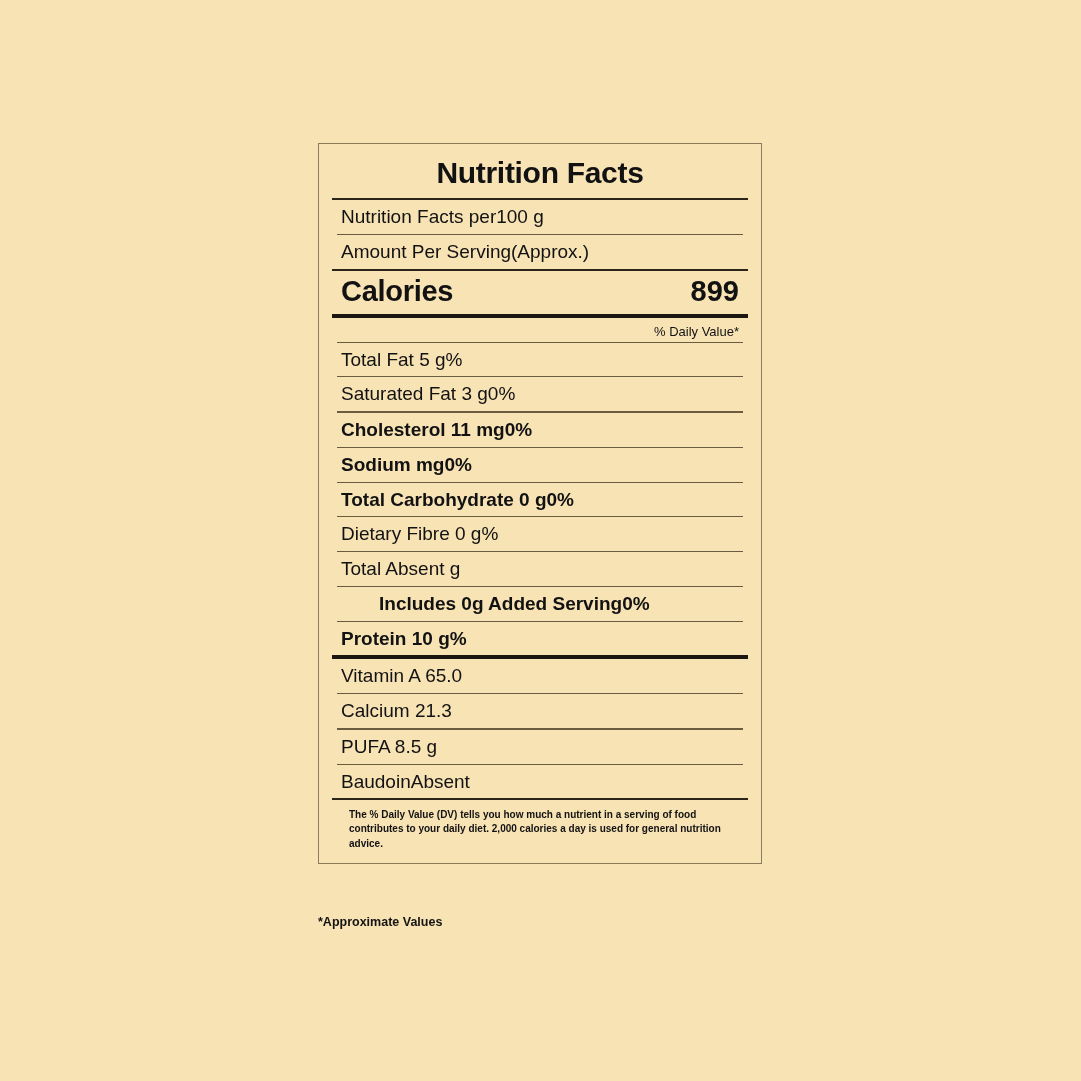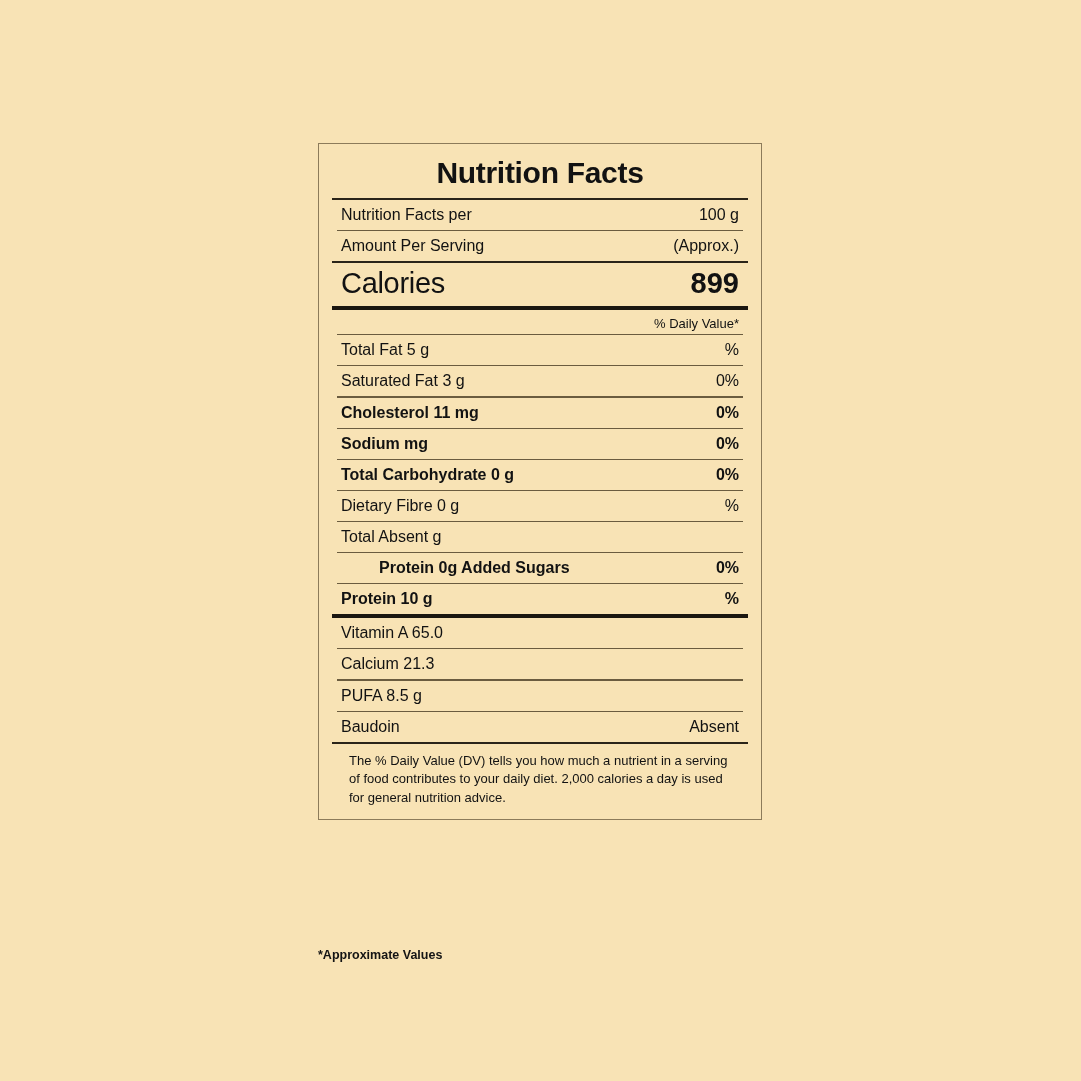--- a/index.html
+++ b/index.html
@@ -46,71 +46,69 @@
   }
   .rule-thick {
     height: 4px;
     background: #1b1710;
     margin: 0 13px;
   }
 
   .row {
     display: flex;
     align-items: baseline;
-    justify-content: space-between;
     padding: 5px 22px 5px 22px;
-    font-size: 16px;
+    font-size: 19px;
     line-height: 1.25;
   }
   .row .lbl { text-align: left; }
   .row .val { text-align: right; white-space: nowrap; }
 
   .row.bold .lbl, .row.bold .val { font-weight: bold; }
   .row.indent .lbl { padding-left: 38px; }
 
   .calories-row {
     display: flex;
     align-items: baseline;
     justify-content: space-between;
     padding: 4px 22px 6px 22px;
   }
   .calories-row .lbl {
     font-size: 29px;
-    font-weight: normal;
+    font-weight: bold;
     letter-spacing: -0.3px;
   }
   .calories-row .val {
     font-size: 29px;
     font-weight: bold;
     margin-left: 24px;
   }
 
   .dv-row {
     display: flex;
     justify-content: flex-end;
     padding: 6px 22px 3px 22px;
     font-size: 13px;
   }
 
   .footnote {
     padding: 8px 22px 2px 30px;
-    font-size: 13px;
-    font-weight: normal;
+    font-size: 10px;
+    font-weight: bold;
     line-height: 1.42;
     max-width: 390px;
   }
 
   #approx {
     position: absolute;
     left: 318px;
     top: 915px;
     font-size: 12.5px;
     font-weight: bold;
     color: #141414;
-    margin-top: 33px;
   }
 </style>
 </head>
 <body>
 
 <div id="panel">
 
   <div class="title">Nutrition Facts</div>
   <div class="rule-med"></div>
 
@@ -173,21 +171,21 @@
   </div>
   <div class="rule-thin"></div>
 
   <div class="row">
     <span class="lbl">Total Absent g</span>
     <span class="val"></span>
   </div>
   <div class="rule-thin"></div>
 
   <div class="row indent bold">
-    <span class="lbl">Protein 0g Added Sugars</span>
+    <span class="lbl">Includes 0g Added Serving</span>
     <span class="val">0%</span>
   </div>
   <div class="rule-thin"></div>
 
   <div class="row bold">
     <span class="lbl">Protein 10 g</span>
     <span class="val">%</span>
   </div>
   <div class="rule-thick"></div>
 

